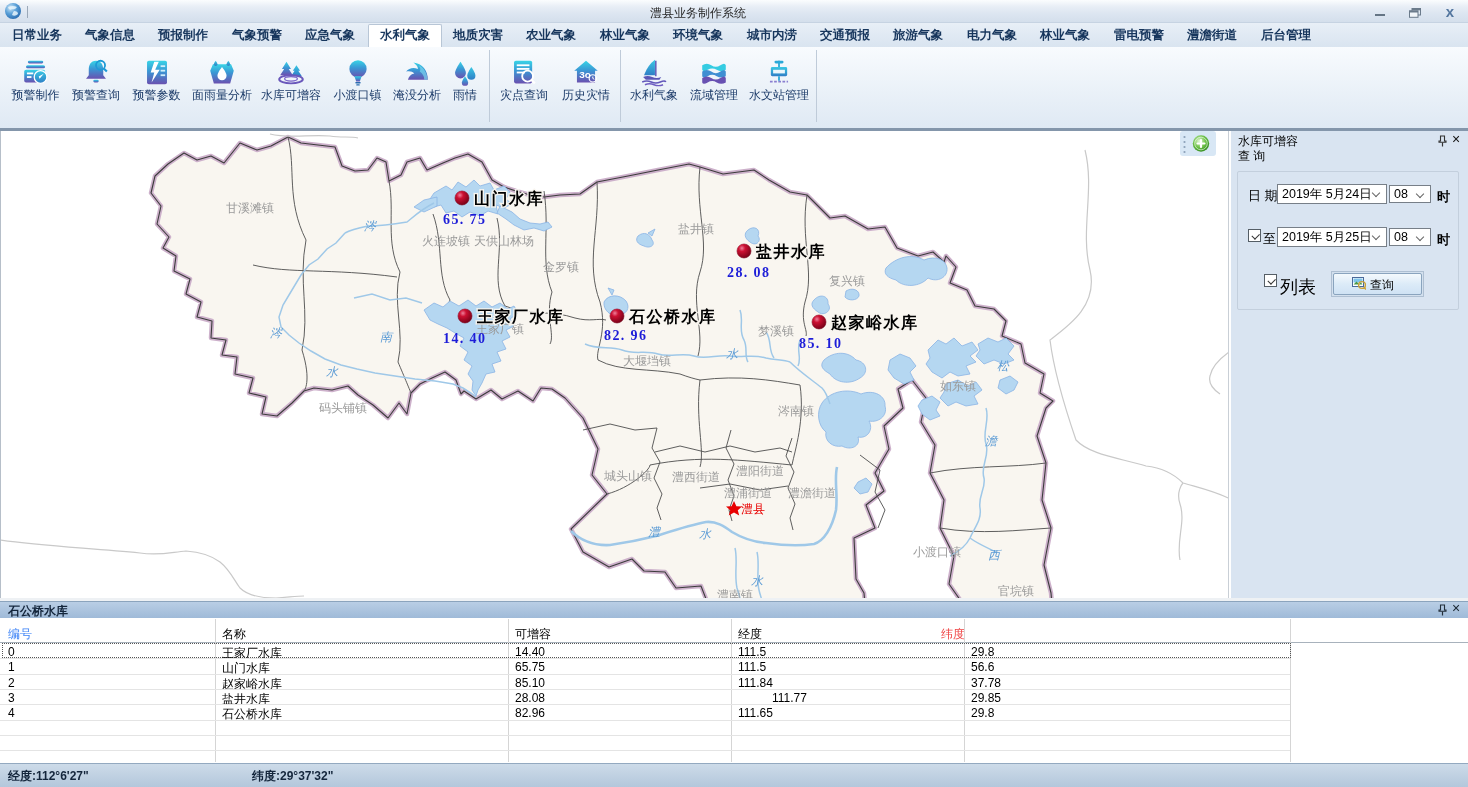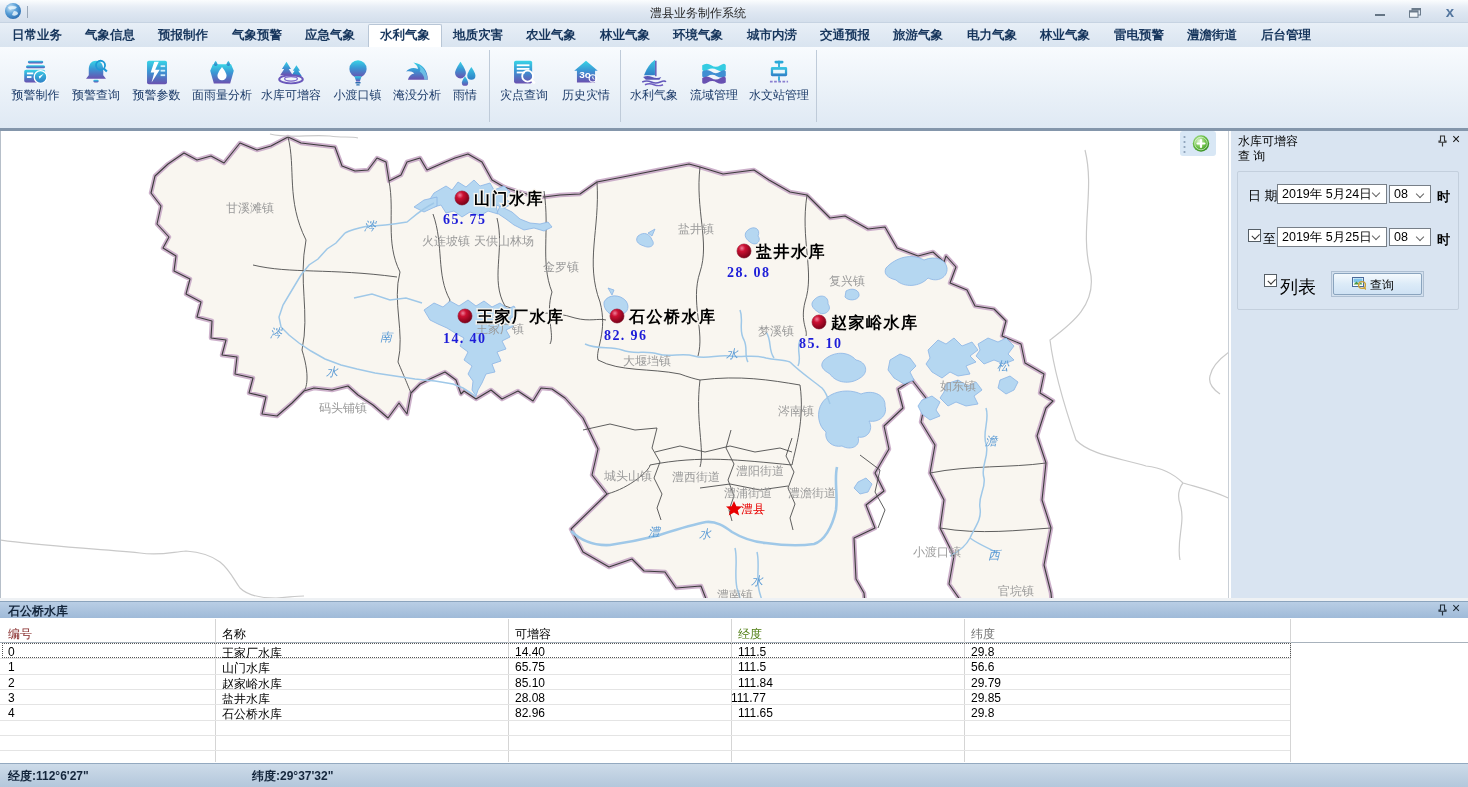--- a/index.html
+++ b/index.html
@@ -434,25 +434,25 @@
 <div class="abs" style="left:1370px;top:277px;font-size:12px;color:#000">查询</div>
 <div class="abs" id="dockband"></div>
 <div class="abs" id="dockbar"></div>
 <div class="abs" style="left:8px;top:603px;font-size:12px;font-weight:bold;color:#14263c">石公桥水库</div>
 <svg class="abs" style="left:1437px;top:604px" width="11" height="12" viewBox="0 0 11 12">
   <path d="M3.5,1 L7.5,1 L7.5,6 L9,6 L9,7.2 L2,7.2 L2,6 L3.5,6 Z" fill="none" stroke="#222e3a" stroke-width="1.1"></path>
   <line x1="5.5" y1="7.5" x2="5.5" y2="11.5" stroke="#222e3a" stroke-width="1.2"></line>
 </svg>
 <div class="abs" style="left:1449px;top:601px;width:14px;height:14px;color:#17242f;font-size:14px;text-align:center;line-height:14px">×</div>
 <div class="abs" id="dtable"></div>
-<div class="abs" style="left:8px;top:626px;font-size:12px;color:#7f1d1d">编号</div>
+<div class="abs" style="left:8px;top:626px;font-size:12px;color:#3b82f6">编号</div>
 <div class="abs" style="left:222px;top:626px;font-size:12px;color:#000">名称</div>
 <div class="abs" style="left:515px;top:626px;font-size:12px;color:#000">可增容</div>
-<div class="abs" style="left:738px;top:626px;font-size:12px;color:#4d7c0f">经度</div>
-<div class="abs" style="left:971px;top:626px;font-size:12px;color:#737373">纬度</div>
+<div class="abs" style="left:738px;top:626px;font-size:12px;color:#000000">经度</div>
+<div class="abs" style="left:941px;top:626px;font-size:12px;color:#ef4444">纬度</div>
 <div class="abs" style="left:0;top:642px;width:1468px;height:1px;background:#a8b2bc"></div>
 <div class="abs gcol" style="left:215px"></div>
 <div class="abs gcol" style="left:508px"></div>
 <div class="abs gcol" style="left:731px"></div>
 <div class="abs gcol" style="left:964px"></div>
 <div class="abs gcol" style="left:1290px"></div>
 <div class="abs" style="left:2px;top:643px;width:1289px;height:15px;border:1px dotted #555"></div>
 <div class="abs trow" style="top:645px">
     <i style="left:8px">0</i>
     <i style="left:222px">王家厂水库</i>
@@ -465,27 +465,27 @@
     <i style="left:222px">山门水库</i>
     <i style="left:515px">65.75</i>
     <i style="left:738px">111.5</i>
     <i style="left:971px">56.6</i>
   </div>
 <div class="abs trow" style="top:676px">
     <i style="left:8px">2</i>
     <i style="left:222px">赵家峪水库</i>
     <i style="left:515px">85.10</i>
     <i style="left:738px">111.84</i>
-    <i style="left:971px">29.79</i>
+    <i style="left:971px">37.78</i>
   </div>
 <div class="abs trow" style="top:691px">
     <i style="left:8px">3</i>
     <i style="left:222px">盐井水库</i>
     <i style="left:515px">28.08</i>
-    <i style="left:731px">111.77</i>
+    <i style="left:772px">111.77</i>
     <i style="left:971px">29.85</i>
   </div>
 <div class="abs trow" style="top:706px">
     <i style="left:8px">4</i>
     <i style="left:222px">石公桥水库</i>
     <i style="left:515px">82.96</i>
     <i style="left:738px">111.65</i>
     <i style="left:971px">29.8</i>
   </div>
 <div class="abs rline" style="top:658px"></div>

